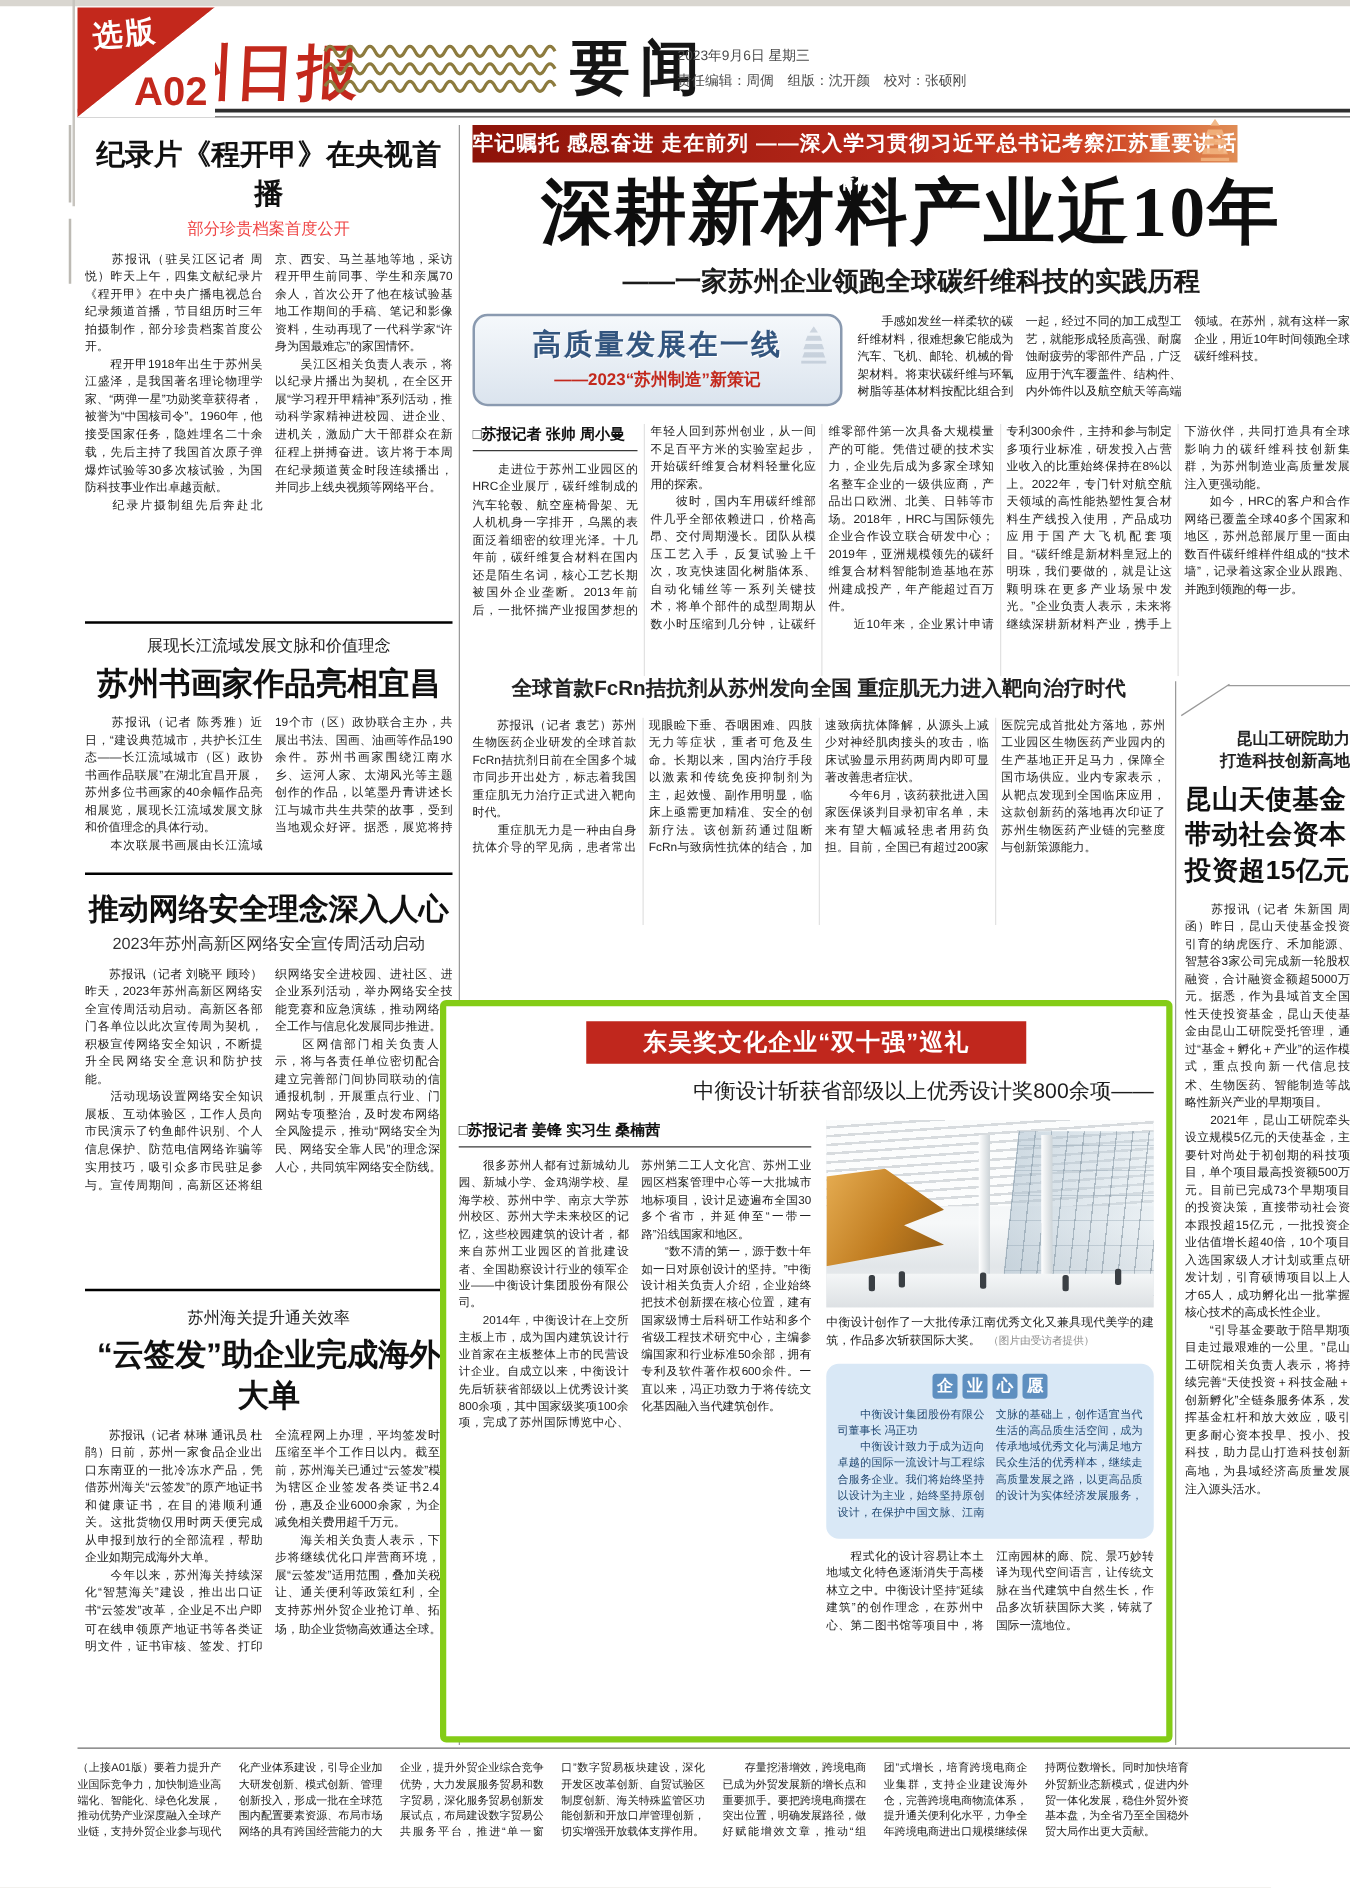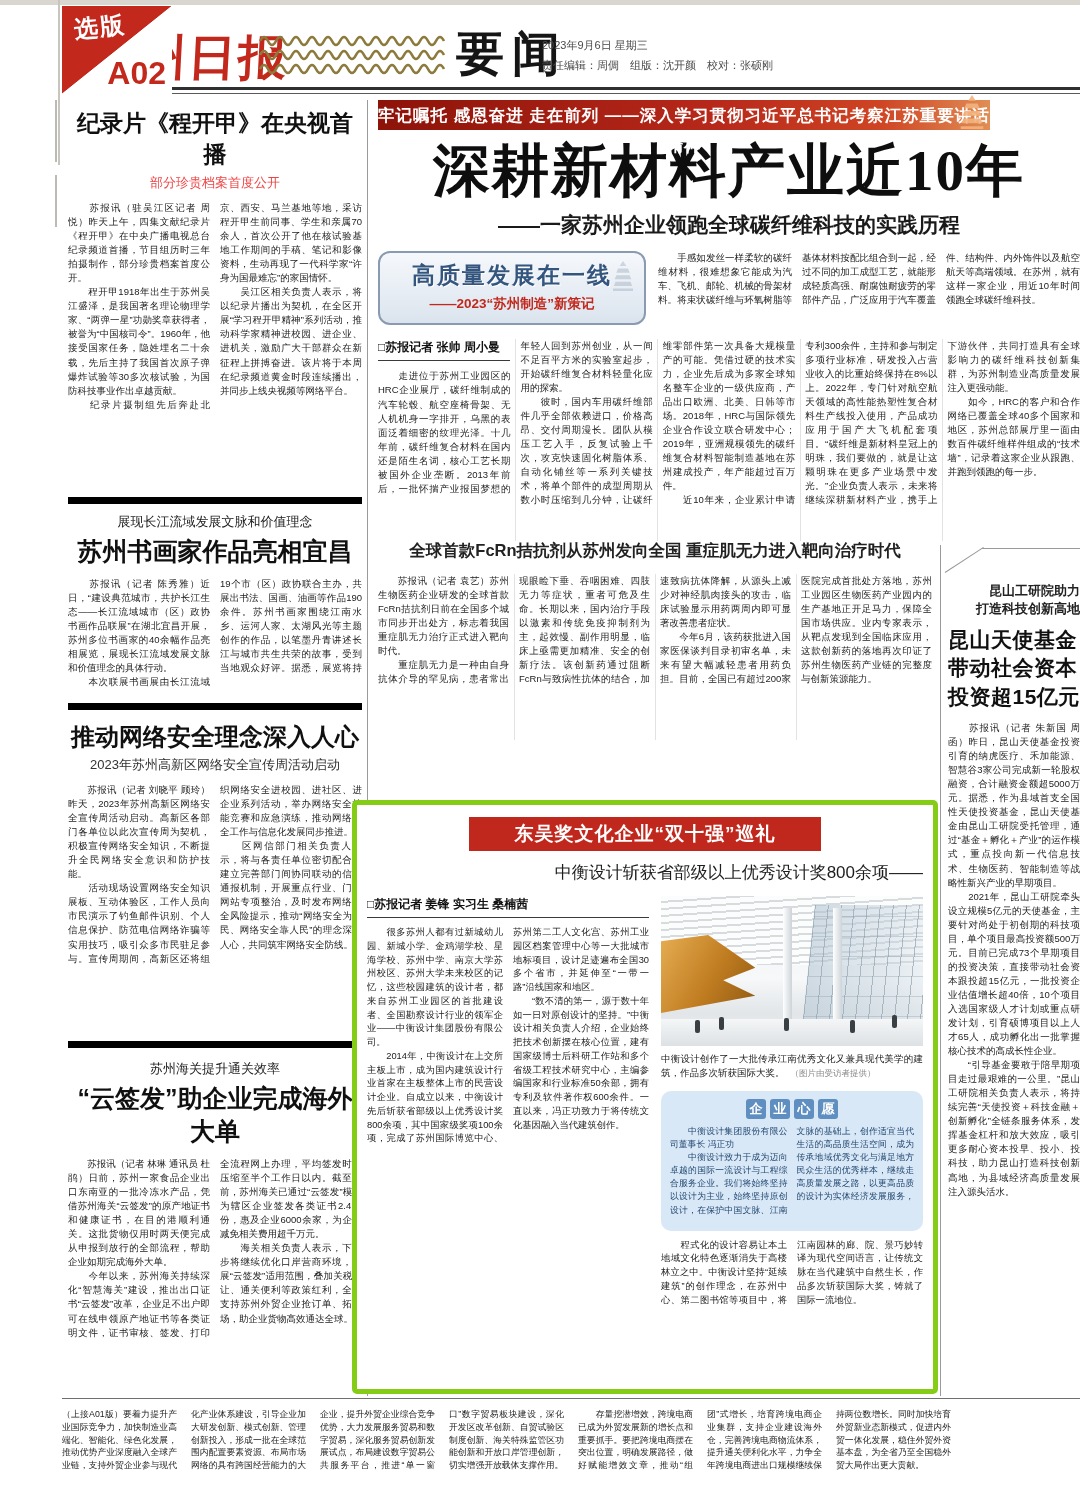--- a/index.html
+++ b/index.html
@@ -29,21 +29,21 @@
   .pre{white-space:pre-line;}
   .col2{column-count:2;column-gap:10px;}
   .col3{column-count:3;column-gap:10px;}
   .col4{column-count:4;column-gap:10px;column-rule:1px solid #e2e2e2;}
   .col5{column-count:5;column-gap:10px;column-rule:1px solid #e2e2e2;}
   .col8{column-count:8;column-gap:14px;}
 
   
   .left-rail{position:absolute;left:68px;top:100px;width:294px;}
   .l-art{overflow:hidden;}
-  .l-art+.l-art{border-top:7px solid #000000;}
+  .l-art+.l-art{border-top:2px solid #000000;}
   .a1 .headline{font-size:23px;margin:8px 0 4px;}
   .a1 .sub{font-size:13px;text-align:center;color:#ef4444;margin-bottom:9px;}
   .a1 .body-text{height:296px;}
   .a2{padding-top:9px;}
   .a2 .kicker{font-size:13px;}
   .a2 .headline{font-size:25px;margin:4px 0 9px;}
   .a2 .body-text{height:126px;}
   .a3{padding-top:9px;}
   .a3 .headline{font-size:24px;margin:2px 0 3px;}
   .a3 .sub{font-size:13px;text-align:center;color:#333;margin-bottom:9px;}
@@ -59,21 +59,21 @@
   
   .lead{position:absolute;left:378px;top:100px;width:702px;}
   .red-banner{position:relative;width:612px;height:30px;line-height:30px;text-align:center;color:#fff;
     font-size:16.5px;font-weight:700;letter-spacing:1px;
     background:linear-gradient(90deg,#8d1309,#b7281a 55%,#cf4423 82%,#e08d55);}
   .red-banner svg{position:absolute;right:5px;bottom:1px;}
   .lead-headline{text-align:center;font-family:"Liberation Serif","DejaVu Serif",serif;
     font-size:57px;font-weight:900;letter-spacing:2px;color:#0e0e0e;margin-top:10px;line-height:1.1;}
   .lead-sub{text-align:center;font-size:21px;font-weight:700;color:#1a1a1a;margin-top:8px;}
   .lead-toprow{display:flex;gap:12px;margin-top:12px;}
-  .qbox{position:relative;width:268px;height:74px;flex:0 0 auto;border:2px solid #8a9ab0;border-radius:12px;
+  .qbox{position:relative;width:296px;height:74px;flex:0 0 auto;border:2px solid #8a9ab0;border-radius:12px;
     background:linear-gradient(#f5f8fb,#dbe4ee);text-align:center;overflow:hidden;box-sizing:border-box;}
   .qbox .qt{font-size:23px;font-weight:900;color:#33557e;text-shadow:1px 1px 0 #ffffff;margin-top:7px;letter-spacing:2px;}
   .qbox .qs{font-size:13.5px;font-weight:700;color:#c3281c;margin-top:4px;}
   .qbox svg{position:absolute;right:10px;top:8px;opacity:.35;}
   .lead-intro{flex:1;height:78px;}
   .lead-body{margin-top:10px;height:202px;}
   .byline{font-size:12px;font-weight:700;color:#111;padding-bottom:4px;border-bottom:1.5px solid #3a3a3a;margin:0 0 8px;}
 
   
   .drug{position:absolute;left:378px;top:540px;width:554px;}

